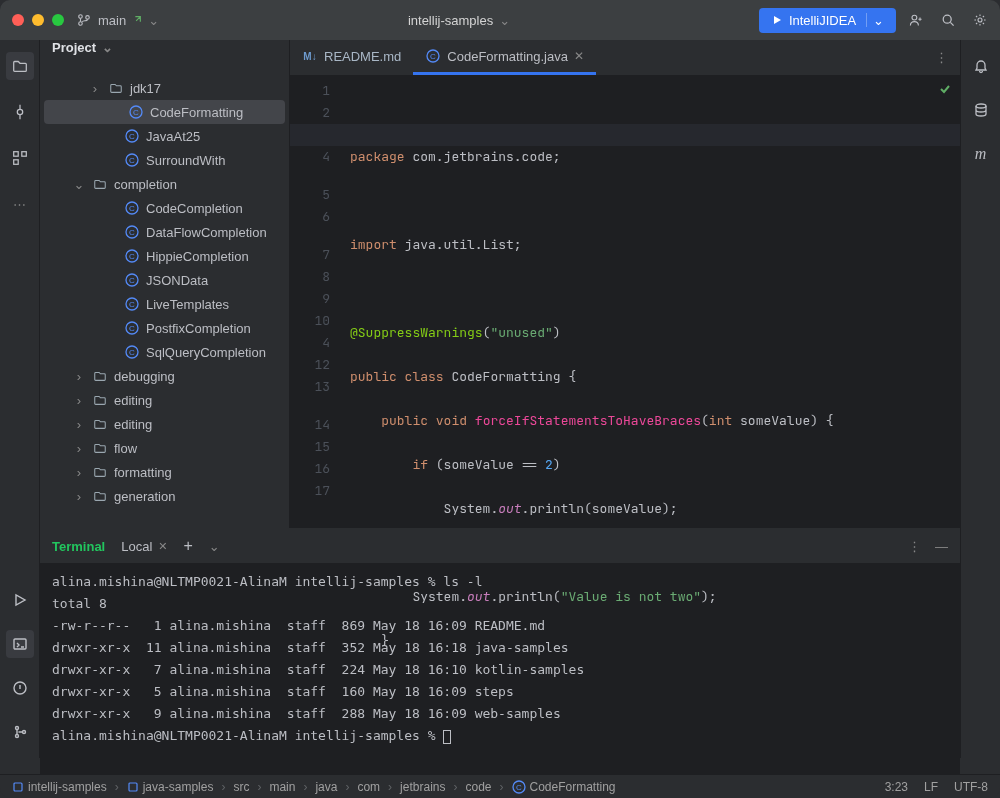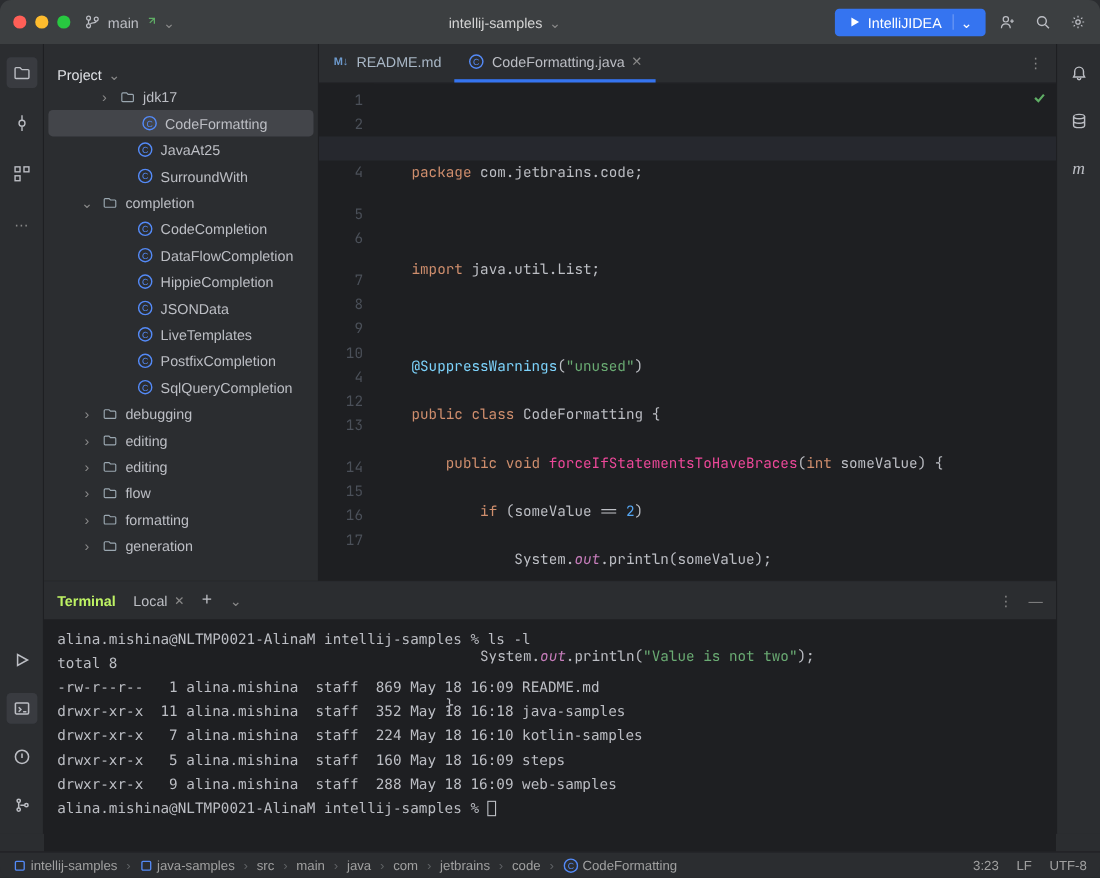--- a/index.html
+++ b/index.html
@@ -10,42 +10,42 @@
 .dot.r{background:#FF5F57}.dot.y{background:#FEBC2E}.dot.g{background:#28C840}
 .branch { display:flex; align-items:center; gap:6px; color:#BCBEC4; font-size:13px; }
 .title-center { flex:1; display:flex; justify-content:center; align-items:center; gap:6px; color:#D4D4D4; }
 .run-btn { background:#3574F0; color:#fff; padding:5px 12px; border-radius:4px; display:flex; align-items:center; gap:6px; font-size:13px; }
 .title-icons { display:flex; gap:16px; align-items:center; }
 .main-area { display:flex; height:718px; }
 .left-strip { width:40px; background:#2B2D30; display:flex; flex-direction:column; align-items:center; padding-top:12px; gap:18px; border-right:1px solid #1E1F22; position:relative;}
 .left-strip .bottom { position:absolute; bottom:12px; display:flex; flex-direction:column; gap:16px; align-items:center;}
 .right-strip { width:40px; background:#2B2D30; display:flex; flex-direction:column; align-items:center; padding-top:12px; gap:16px; border-left:1px solid #1E1F22;}
 .sidebar { width:250px; background:#2B2D30; border-right:1px solid #1E1F22; display:flex; flex-direction:column; }
-.sidebar-head { height:36px; display:flex; align-items:flex-end; padding:0 12px; gap:6px; font-weight:400; color:#DFE1E5;}
+.sidebar-head { height:36px; display:flex; align-items:flex-start; padding:0 12px; gap:6px; font-weight:700; color:#DFE1E5;}
 .tree { flex:1; overflow-y:auto; font-size:13px; }
 .tree-row { display:flex; align-items:center; height:24px; padding-left:8px; gap:6px; cursor:pointer; white-space:nowrap;}
 .tree-row.sel { background:#43454A; border-radius:4px; margin:0 4px;}
 .chev { width:14px; display:inline-flex; justify-content:center; color:#888;}
 .editor-pane { flex:1; display:flex; flex-direction:column; background:#1E1F22; min-width:0;}
 .tabs { height:36px; display:flex; align-items:stretch; background:#2B2D30; border-bottom:1px solid #1E1F22; position:relative;}
 .tab { display:flex; align-items:center; padding:0 12px; gap:6px; font-size:13px; color:#A9B7C6; border-bottom:3px solid transparent;}
 .tab.active { border-bottom-color:#3574F0; color:#BCBEC4;}
 .tab-close{color:#888;font-size:12px;}
 .tabs .more { margin-left:auto; padding:0 12px; display:flex; align-items:center; color:#888;}
 .code-area { flex:1; display:flex; position:relative; font-family:"JetBrains Mono",Consolas,monospace; font-size:13px; overflow:hidden;}
 .gutter { width:50px; background:#1E1F22; text-align:right; padding:4px 10px 0 0; color:#4B5059; line-height:22px;}
 .gutter div{height:22px;}
 .gutter .short{height:16px;}
 .code { flex:1; padding:4px 0 0 10px; line-height:22px; white-space:pre; color:#BCBEC4; position:relative; overflow:hidden;}
 .code div{height:22px;}
 .code .short{height:16px;}
 .hl-line { position:absolute; left:0; right:0; height:22px; background:#26282E; z-index:0;}
-.code .content{position:relative;z-index:1;margin-left:24px;}
+.code .content{position:relative;z-index:1;}
 .check { position:absolute; top:6px; right:8px; color:#5FAD65; z-index:5;}
-.kw{color:#CF8E6D;} .str{color:#6AAB73;} .num{color:#56A8F5;} .fn{color:#ec4899;} .fld{color:#C77DBB;font-style:italic;} .type{color:#BCBEC4;} .ann2{color:#7dd3fc;}
+.kw{color:#CF8E6D;} .str{color:#6AAB73;} .num{color:#56A8F5;} .fn{color:#ec4899;} .fld{color:#C77DBB;font-style:italic;} .type{color:#BCBEC4;} .ann2{color:#84cc16;}
 .inlay { color:#5F6265; font-size:11px; display:flex; align-items:center; gap:4px;}
 .terminal-wrap { position:absolute; left:40px; right:40px; bottom:24px; top:528px; background:#1E1F22; border-top:1px solid #2B2D30; display:flex; flex-direction:column;}
 .term-head { height:34px; display:flex; align-items:center; padding:0 12px; gap:16px; background:#2B2D30; font-size:13px;}
 .term-head .r{margin-left:auto;display:flex;gap:14px;color:#888;}
 .term-tab{display:flex;align-items:center;gap:6px;color:#BCBEC4;}
 .term-body { flex:1; padding:8px 12px; font-family:Consolas,monospace; font-size:13px; line-height:22px; color:#BCBEC4; white-space:pre;}
 .statusbar { position:absolute; bottom:0; left:0; right:0; height:24px; background:#2B2D30; display:flex; align-items:center; padding:0 12px; font-size:12px; color:#A0A0A0; border-top:1px solid #1E1F22;}
 .crumb { display:flex; align-items:center; gap:4px;}
 .crumb-sep{color:#5F6265;margin:0 4px;}
 .status-right{margin-left:auto;display:flex;gap:16px;}
@@ -434,21 +434,21 @@
           <ellipse cx="8" cy="4" rx="5" ry="2"></ellipse>
           <path d="M3 4v8c0 1.1 2.2 2 5 2s5-.9 5-2V4M3 8c0 1.1 2.2 2 5 2s5-.9 5-2"></path>
         </svg>
       </div>
     <div class="strip-btn" style="font-style:italic;font-family:serif;color:#BCBEC4;font-size:16px;">m</div>
   </div>
 </div>
 
 <div class="terminal-wrap">
   <div class="term-head">
-    <span style="font-weight:600;color:#bef264;">Terminal</span>
+    <span style="font-weight:600;color:#22c55e;">Terminal</span>
     <span class="term-tab">
         <span>Local</span>
         <span style="color:#888;font-size:11px;">✕</span>
       </span>
     <span style="color:#BCBEC4;font-size:16px;">+</span>
     <span style="color:#888">⌄</span>
     <div class="r">
       <span>⋮</span>
       <span>—</span>
     </div>

